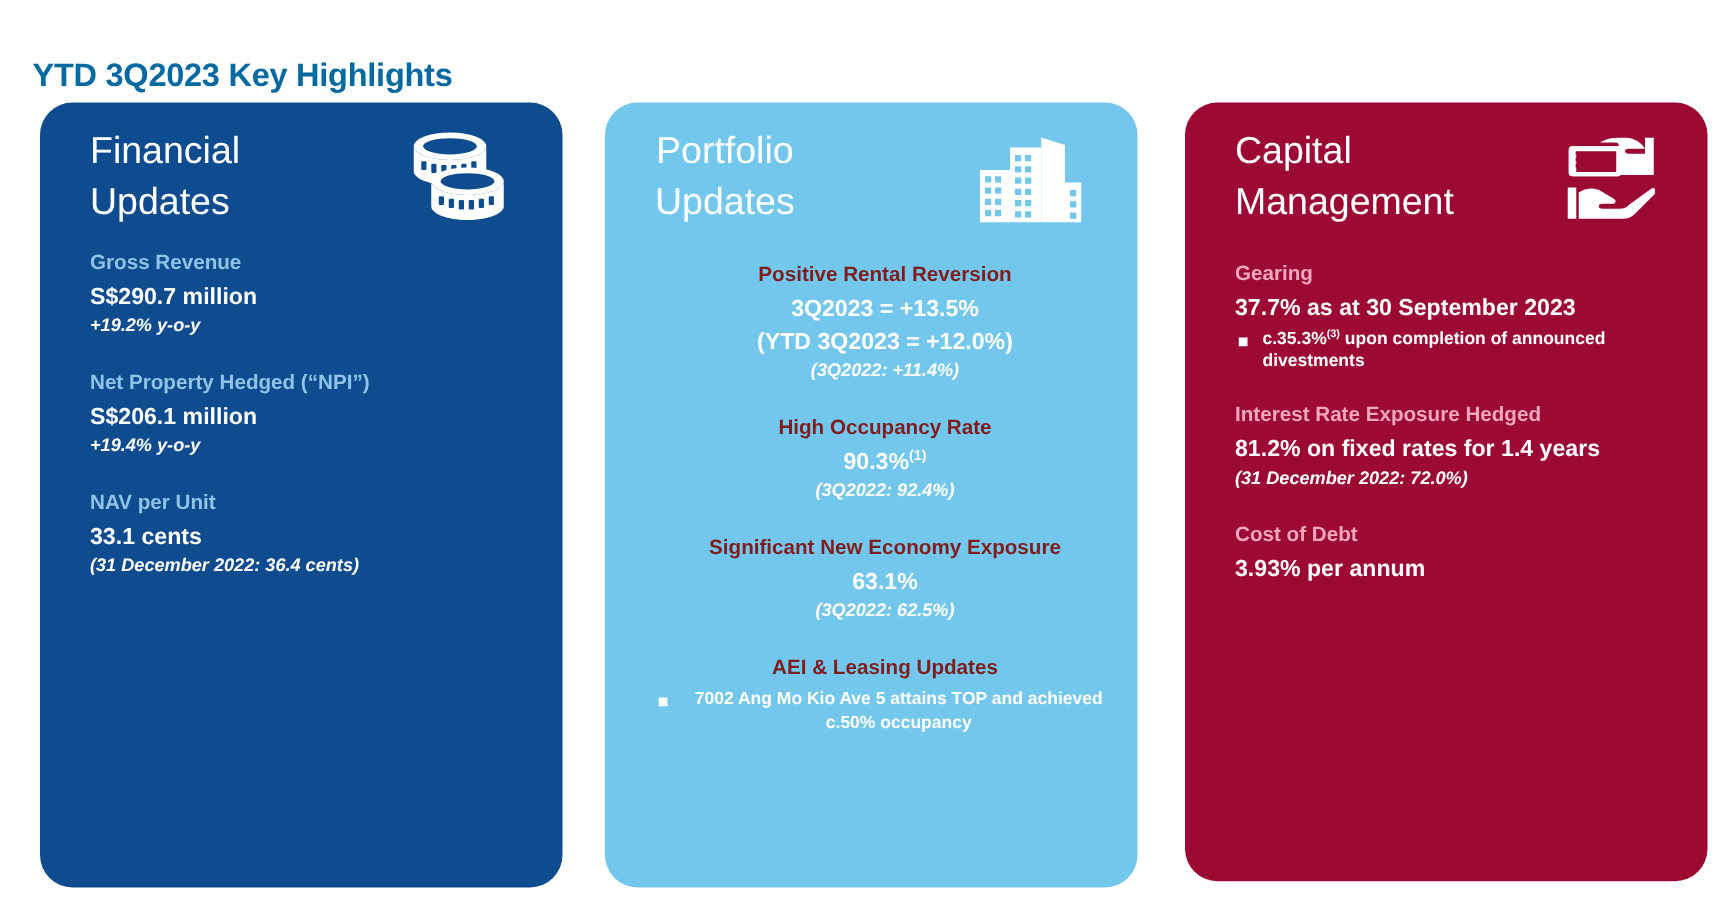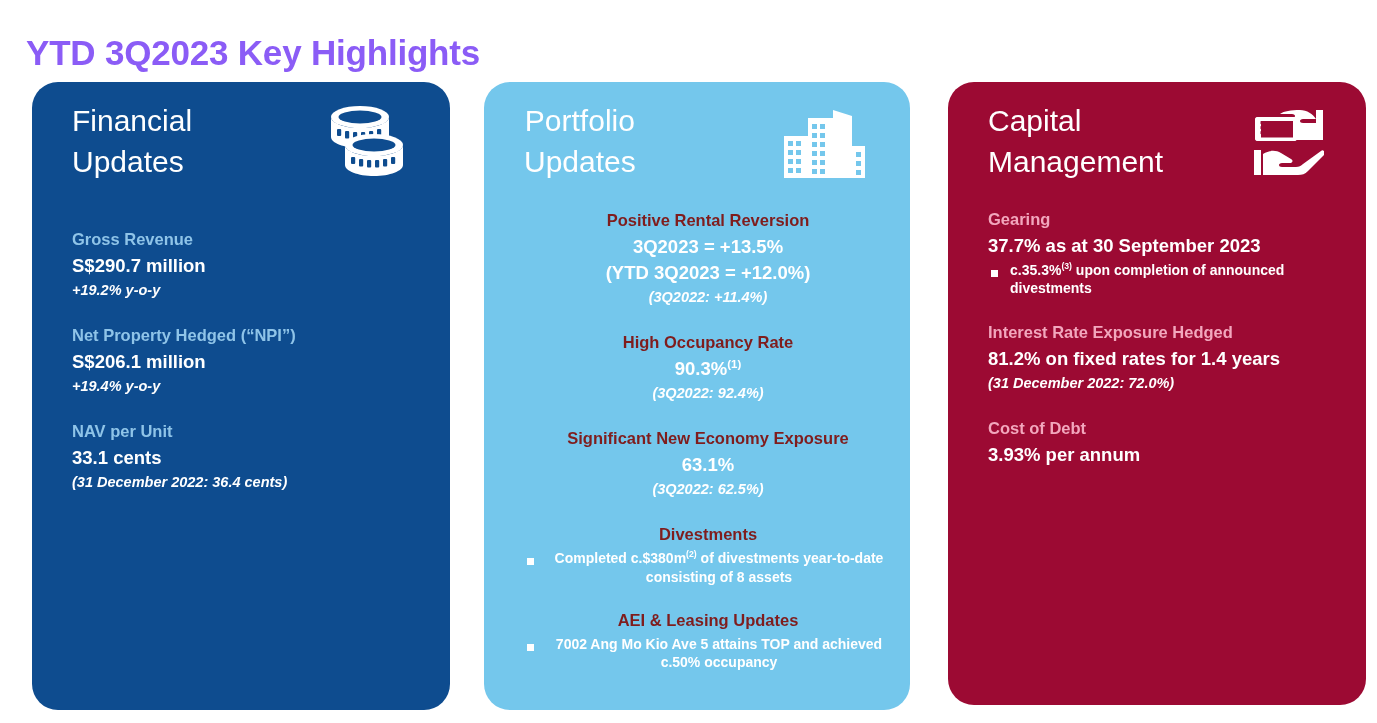--- a/index.html
+++ b/index.html
@@ -11,24 +11,24 @@
     width: 1377px;
     height: 723px;
     font-family: "Liberation Sans", sans-serif;
     overflow: hidden;
     position: relative;
   }
 
   #page-title {
     position: absolute;
     left: 26px;
-    top: 10px;
-    font-size: 35px;
-    font-weight: bold;
-    color: #8b5cf6;
+    top: 28px;
+    font-size: 26px;
+    font-weight: bold;
+    color: #0369a1;
     letter-spacing: -0.2px;
     white-space: nowrap;
   }
 
   .cards {
     position: absolute;
     left: 0;
     top: 82px;
     width: 1377px;
     height: 630px;
@@ -69,21 +69,21 @@
   }
   .card-3 .card-icon { margin-right: 24px; margin-top: 10px; }
   .card-2 .card-icon { margin-right: 26px; margin-top: 6px; }
   .card-1 .card-icon { margin-right: 26px; margin-top: 4px; }
 
   .card-body {
     position: absolute;
     left: 40px;
     right: 18px;
   }
-  .card-1 .card-body { top: 145px; }
+  .card-1 .card-body { top: 116px; }
   .card-2 .card-body { top: 126px; }
   .card-3 .card-body { top: 125px; }
 
   .group { margin-bottom: 22px; }
   .group:last-child { margin-bottom: 0; }
 
   .g-label {
     font-size: 16.5px;
     font-weight: bold;
     line-height: 1.5;
@@ -253,28 +253,20 @@
         <p class="g-value"><span>90.3%</span><sup>(1)</sup></p>
         <p class="g-note">(3Q2022: 92.4%)</p>
       </div>
 
       <div class="group">
         <p class="g-label">Significant New Economy Exposure</p>
         <p class="g-value">63.1%</p>
         <p class="g-note">(3Q2022: 62.5%)</p>
       </div>
 
-      <div class="group">
-        <p class="g-label">Divestments</p>
-        <ul class="bullets">
-          <li class="bullet">
-            <span class="sq"></span><span>Completed c.$380m</span><sup>(2)</sup><span> of divestments year-to-date consisting of 8 assets</span>
-          </li>
-        </ul>
-      </div>
 
       <div class="group">
         <p class="g-label">AEI &amp; Leasing Updates</p>
         <ul class="bullets">
           <li class="bullet">
             <span class="sq"></span><span>7002 Ang Mo Kio Ave 5 attains TOP and achieved c.50% occupancy</span>
           </li>
         </ul>
       </div>
 

